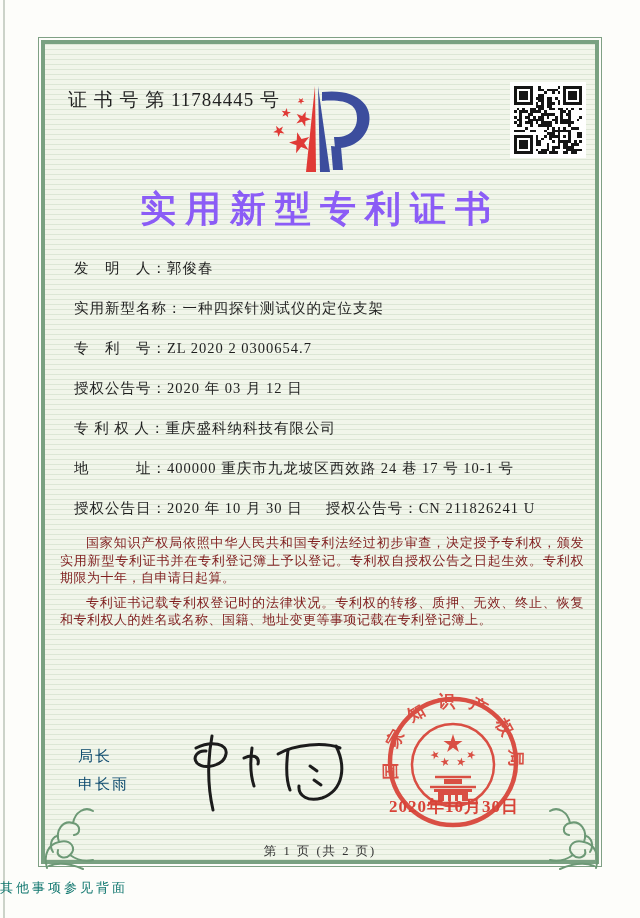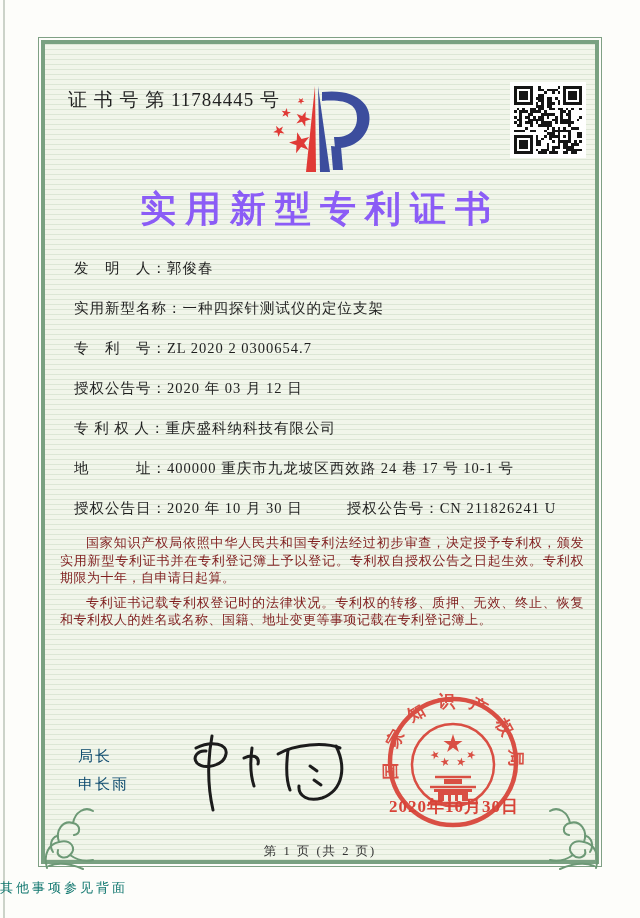--- a/index.html
+++ b/index.html
@@ -19,21 +19,21 @@
   .cert-no{position:absolute;left:68px;top:87px;font-size:19px;letter-spacing:1px;color:#222;z-index:2;}
   .logo{position:absolute;left:252px;top:84px;width:170px;height:92px;z-index:2;}
   .qr{position:absolute;left:510px;top:82px;width:76px;height:76px;background:#fff;padding:4px;box-sizing:border-box;z-index:2;}
   .qr svg{display:block;width:68px;height:68px;}
   .title{position:absolute;left:0;top:185px;width:100%;margin:0;text-align:center;
          font-size:36px;font-weight:bold;letter-spacing:9px;color:#8b5cf6;z-index:2;}
   
   .fields{position:absolute;left:74px;top:259px;width:500px;z-index:2;}
   .row{height:20px;margin-bottom:20px;white-space:nowrap;font-size:14.5px;}
   .row .lab,.row .val{letter-spacing:1px;}
-  .row.double{display:flex;gap:44px;font-family:Liberation Serif, serif;}
+  .row.double{display:flex;gap:23px;font-family:Liberation Serif, serif;}
   
   .paras{position:absolute;left:60px;top:534px;width:524px;z-index:2;}
   .paras p{margin:0 0 7px 0;font-size:13px;line-height:17.6px;text-indent:2em;
            text-align:justify;letter-spacing:.5px;color:#7f1d1d;}
   
   .signer{position:absolute;left:78px;top:742px;font-size:15px;line-height:28px;letter-spacing:2px;color:#0c4a6e;z-index:2;}
   .signature{position:absolute;left:160px;top:718px;z-index:2;}
   
   .seal{position:absolute;left:378px;top:686px;z-index:2;opacity:.93;}
   .seal-date{position:absolute;left:389px;top:795px;font-size:17px;letter-spacing:1px;

